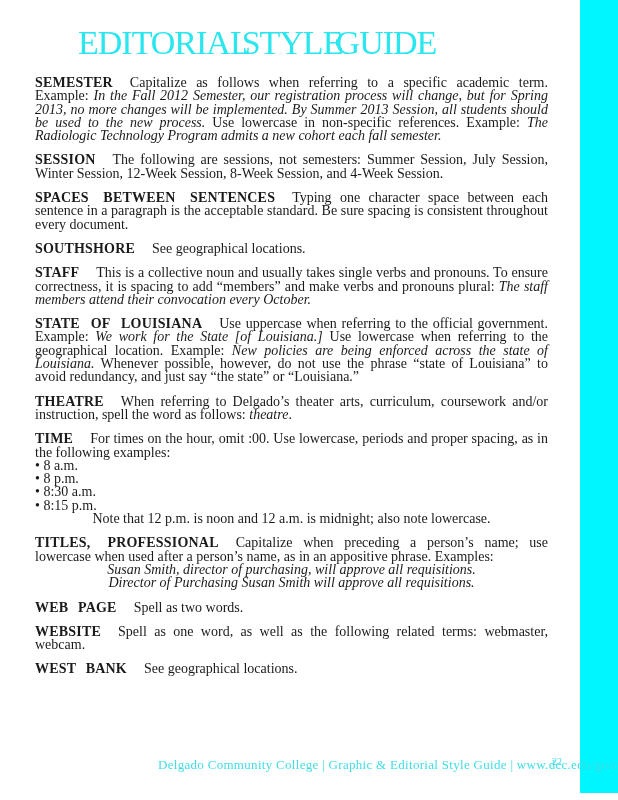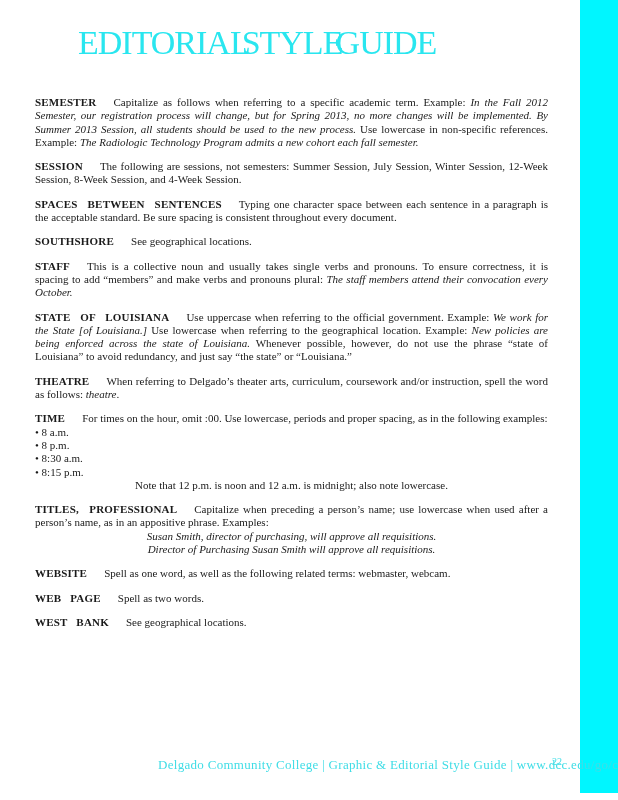--- a/index.html
+++ b/index.html
@@ -32,23 +32,23 @@
     font-size:34px;
     font-weight:normal;
     color:var(--title-color);
     letter-spacing:-1px;
     word-spacing:-0.42em;
     white-space:nowrap;
     margin-left:44px;
   }
   .content{
     position:absolute;
-    left:35px;top:96px;
+    left:35px;top:76px;
     width:513px;
-    font-size:11px;
+    font-size:14px;
     line-height:13.3px;
     color:var(--body-color);
     text-align:justify;
   }
   .entry{margin-bottom:11px;}
   .term{
     font-weight:bold;
     margin-right:17px;
     word-spacing:6px;
     letter-spacing:0.2px;
@@ -83,19 +83,19 @@
   <div class="content" id="entries">
       <div class="entry"><span class="term">SEMESTER</span><span class="seg">Capitalize as follows when referring to a specific academic  term. Example: </span><span class="seg it">In the Fall 2012 Semester,  our registration process  will change,  but for Spring 2013, no more changes  will be implemented. By Summer 2013 Session,  all students  should be used to the new process.</span><span class="seg">  Use lowercase  in non-specific references.  Example: </span><span class="seg it">The Radiologic Technology Program admits a new cohort each fall semester.</span></div>
       <div class="entry"><span class="term">SESSION</span><span class="seg">The following are sessions,  not semesters:  Summer  Session,  July Session,  Winter Session,  12-Week Session,  8-Week Session,  and 4-Week Session.</span></div>
       <div class="entry"><span class="term">SPACES BETWEEN SENTENCES</span><span class="seg">Typing one character  space  between  each sentence  in a paragraph  is the acceptable  standard.  Be sure  spacing  is consistent  throughout  every document.</span></div>
       <div class="entry"><span class="term">SOUTHSHORE</span><span class="seg">See  geographical  locations.</span></div>
       <div class="entry"><span class="term">STAFF</span><span class="seg">This is a collective noun and usually  takes single verbs  and pronouns. To ensure  correctness,  it is spacing  to add “members” and make verbs and pronouns plural: </span><span class="seg it">The staff members  attend their convocation every  October.</span></div>
       <div class="entry"><span class="term">STATE OF LOUISIANA</span><span class="seg">Use uppercase  when  referring  to the official government. Example: </span><span class="seg it">We work for the State [of Louisiana.]</span><span class="seg"> Use lowercase  when  referring  to the geographical  location. Example: </span><span class="seg it">New policies are being enforced across  the state of Louisiana.</span><span class="seg"> Whenever  possible,  however,  do not use  the phrase  “state of Louisiana” to avoid redundancy,  and just say “the state” or “Louisiana.”</span></div>
       <div class="entry"><span class="term">THEATRE</span><span class="seg">When referring to Delgado’s theater arts, curriculum,  coursework  and/or  instruction, spell the word  as  follows: </span><span class="seg it">theatre</span><span class="seg">.</span></div>
       <div class="entry"><span class="term">TIME</span><span class="seg">For times on the hour, omit :00. Use lowercase,  periods  and proper spacing,  as in the following examples:</span><div class="bullet">•  8 a.m.</div><div class="bullet">•  8 p.m.</div><div class="bullet">•  8:30 a.m.</div><div class="bullet">•  8:15 p.m.</div><div class="line">Note that 12 p.m. is noon and 12 a.m. is midnight; also  note lowercase.</div></div>
       <div class="entry"><span class="term">TITLES, PROFESSIONAL</span><span class="seg">Capitalize when  preceding  a person’s name; use  lowercase  when  used  after a person’s name, as in an appositive  phrase. Examples:</span><div class="line it">Susan Smith, director of purchasing, will approve  all requisitions.</div><div class="line it">Director of Purchasing Susan Smith will approve  all requisitions.</div></div>
+      <div class="entry"><span class="term">WEB PAGE</span><span class="seg">Spell  as  two words.</span></div>
       <div class="entry"><span class="term">WEBSITE</span><span class="seg">Spell  as one  word,  as  well  as  the following  related  terms:  webmaster,   webcam.</span></div>
-      <div class="entry"><span class="term">WEB PAGE</span><span class="seg">Spell  as  two words.</span></div>
       <div class="entry"><span class="term">WEST BANK</span><span class="seg">See  geographical   locations.</span></div>
     </div>
   <div class="footer-text">Delgado  Community  College  |  Graphic  &amp; Editorial  Style Guide  | www.dcc.edu/go/cmpr</div>
   <div class="page-number">22</div>
 </div>
 
 </body></html>

